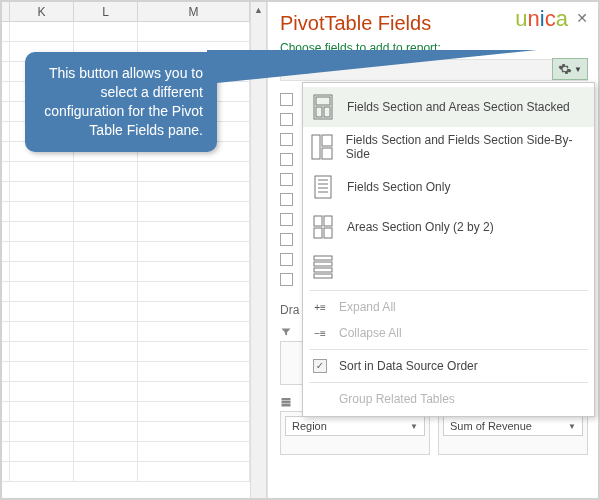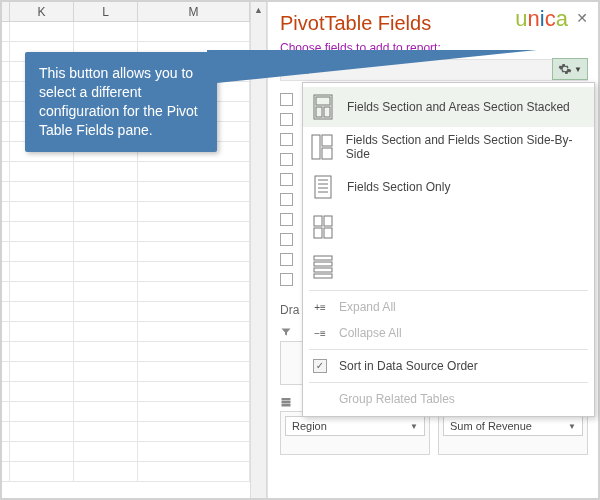--- a/index.html
+++ b/index.html
@@ -75,21 +75,21 @@
   }
   .brand {
     position:absolute; top:4px; right:30px;
     font-size:22px; font-weight:normal; letter-spacing:0px;
     font-family: Arial, sans-serif;
   }
   .brand .g{color:#9fbf3b;} .brand .r{color:#e84f2e;} .brand .b{color:#1f6fa8;}
   .close {
     position:absolute; top:8px; right:10px; color:#777; font-size:14px;
   }
-  .subtitle { color:#a21caf; font-size:12px; }
+  .subtitle { color:#15803d; font-size:12px; }
   .gear-btn {
     position:absolute; top:56px; right:10px;
     width:36px; height:22px;
     background:#d9e8dc;
     border:1px solid #9bbfa0;
     display:flex; align-items:center; justify-content:center;
     gap:2px;
   }
   .gear-btn svg{ display:block; }
   .gear-drop{ font-size:8px; color:#444; }
@@ -171,22 +171,23 @@
   
   .callout{
     position:absolute;
     top:50px; left:23px;
     width:192px;
     background:#4a7eb0;
     color:#fff;
     font-size:14px;
     line-height:1.35;
     padding:12px 14px;
-    border-radius:2px;
+    border-radius:10px;
     box-shadow:2px 2px 5px rgba(0,0,0,0.25);
+    text-align:right;
   }
   .callout::after{
     content:"";
     position:absolute;
     top:-2px;
     right:-320px;
     width:0;height:0;
     border-left:330px solid #4a7eb0;
     border-top:0px solid transparent;
     border-bottom:34px solid transparent;
@@ -487,20 +488,21 @@
     </div>
     <div class="menu-item">
       <span class="mi-icon">
         <svg width="20" height="24" viewBox="0 0 20 24">
             <rect x="1" y="1" width="8" height="10" fill="none" stroke="#777"></rect>
             <rect x="11" y="1" width="8" height="10" fill="none" stroke="#777"></rect>
             <rect x="1" y="13" width="8" height="10" fill="none" stroke="#777"></rect>
             <rect x="11" y="13" width="8" height="10" fill="none" stroke="#777"></rect>
           </svg>
       </span>
+      <span>Areas Section Only (2 by 2)</span>
     </div>
     <div class="menu-item">
       <span class="mi-icon">
         <svg width="20" height="24" viewBox="0 0 20 24">
             <rect x="1" y="1" width="18" height="4" fill="none" stroke="#777"></rect>
             <rect x="1" y="7" width="18" height="4" fill="none" stroke="#777"></rect>
             <rect x="1" y="13" width="18" height="4" fill="none" stroke="#777"></rect>
             <rect x="1" y="19" width="18" height="4" fill="none" stroke="#777"></rect>
           </svg>
       </span>

